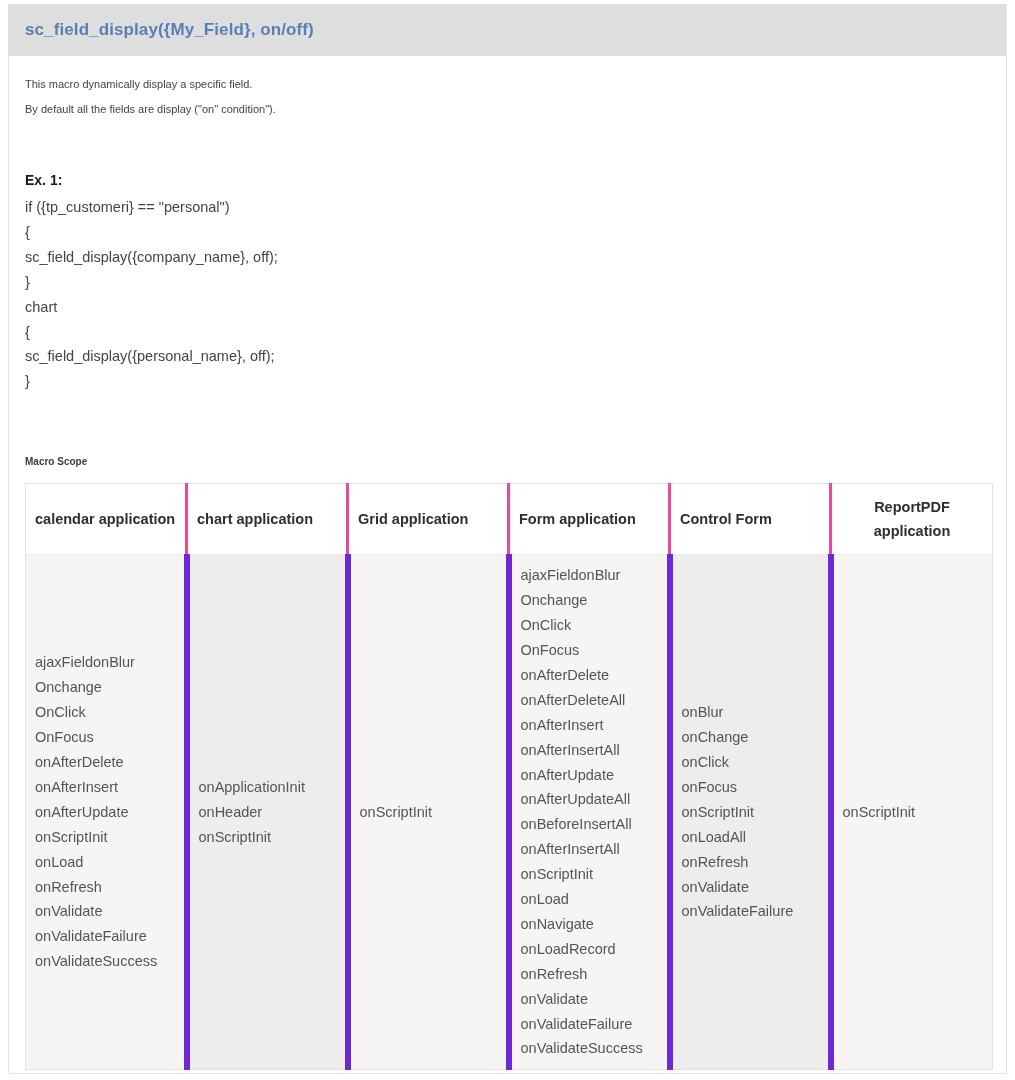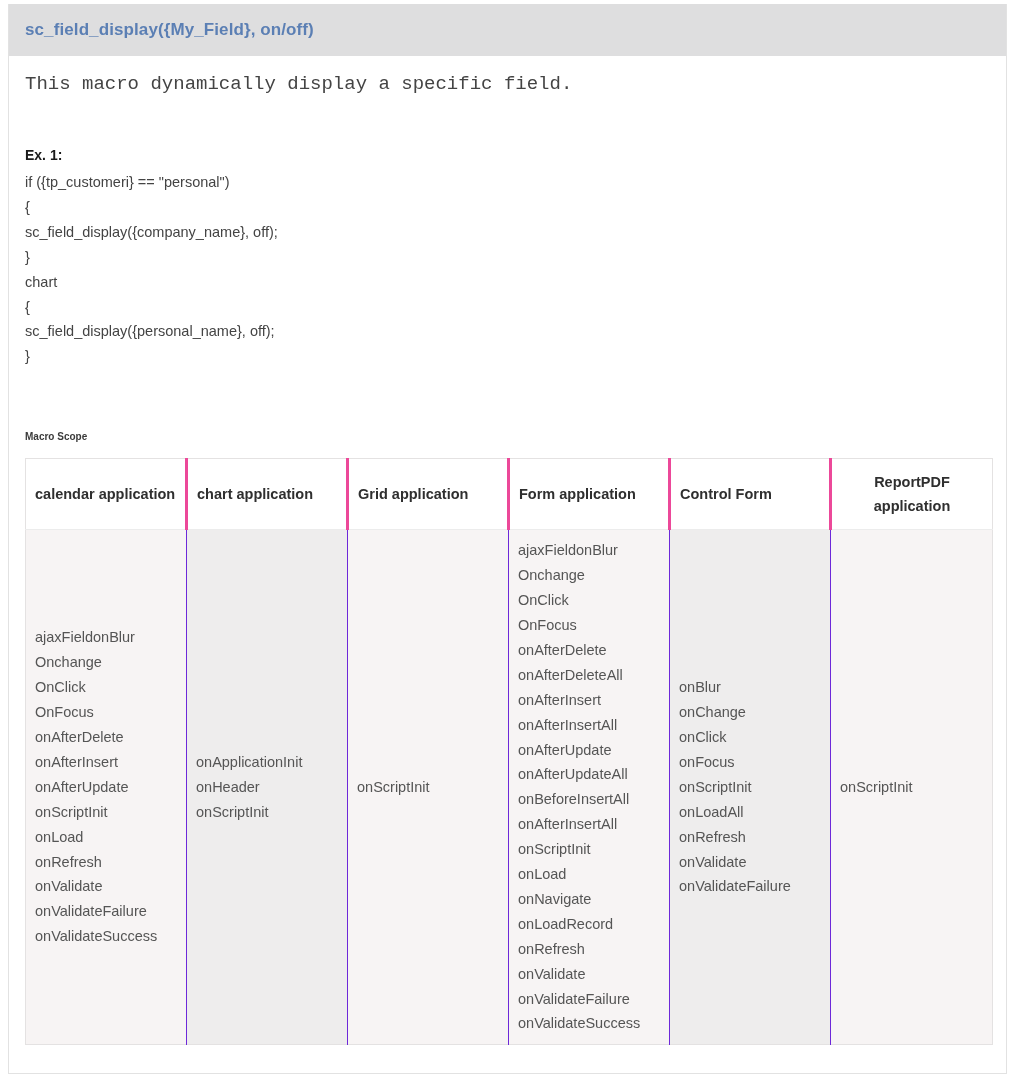--- a/index.html
+++ b/index.html
@@ -36,24 +36,23 @@
   .title-text {
     color: #5b7fb4;
     font-size: 17px;
     font-weight: bold;
     letter-spacing: 0.1px;
   }
   .body-area {
     padding: 16px 16px 0 16px;
   }
   .intro-line {
-    font-size: 19px;
+    font-size: 11px;
     line-height: 25px;
     color: #444444;
-    font-family: Liberation Mono, monospace;
   }
   .spacer-lg { height: 46px; }
   .ex-label {
     font-size: 14px;
     font-weight: bold;
     color: #1a1a1a;
     line-height: 25px;
     margin-bottom: 2px;
   }
   .code-line {
@@ -89,21 +88,21 @@
     border-bottom: 1px solid #ececec;
     height: 36px;
   }
   table.scope-table th:last-child { border-right: none; text-align: center; }
   table.scope-table td {
     font-size: 14.5px;
     color: #555555;
     vertical-align: middle;
     padding: 8px 9px;
     line-height: 24.9px;
-    border-right: 1px solid #6d28d9;
+    border-right: 6px solid #6d28d9;
   }
   table.scope-table td:last-child { border-right: none; }
   td.shade-a { background: #f7f4f4; }
   td.shade-b { background: #eeeded; }
   .evt { display: block; white-space: nowrap; }
   col.c1 { width: 161px; }
   col.c2 { width: 161px; }
   col.c3 { width: 161px; }
   col.c4 { width: 161px; }
   col.c5 { width: 161px; }
@@ -114,20 +113,21 @@
 
 <div class="page">
 
   <div class="title-bar">
     <span class="title-text">sc_field_display({My_Field}, on/off)</span>
   </div>
 
   <div class="body-area">
 
     <div class="intro-line">This macro dynamically display a specific field.</div>
+    <div class="intro-line">By default all the fields are display ("on" condition").</div>
 
     <div class="spacer-lg"></div>
 
     <div class="ex-label">Ex. 1:</div>
     <div>
       <div class="code-line">if ({tp_customeri} == "personal")</div>
       <div class="code-line">{</div>
       <div class="code-line">sc_field_display({company_name}, off);</div>
       <div class="code-line">}</div>
       <div class="code-line">chart</div>

